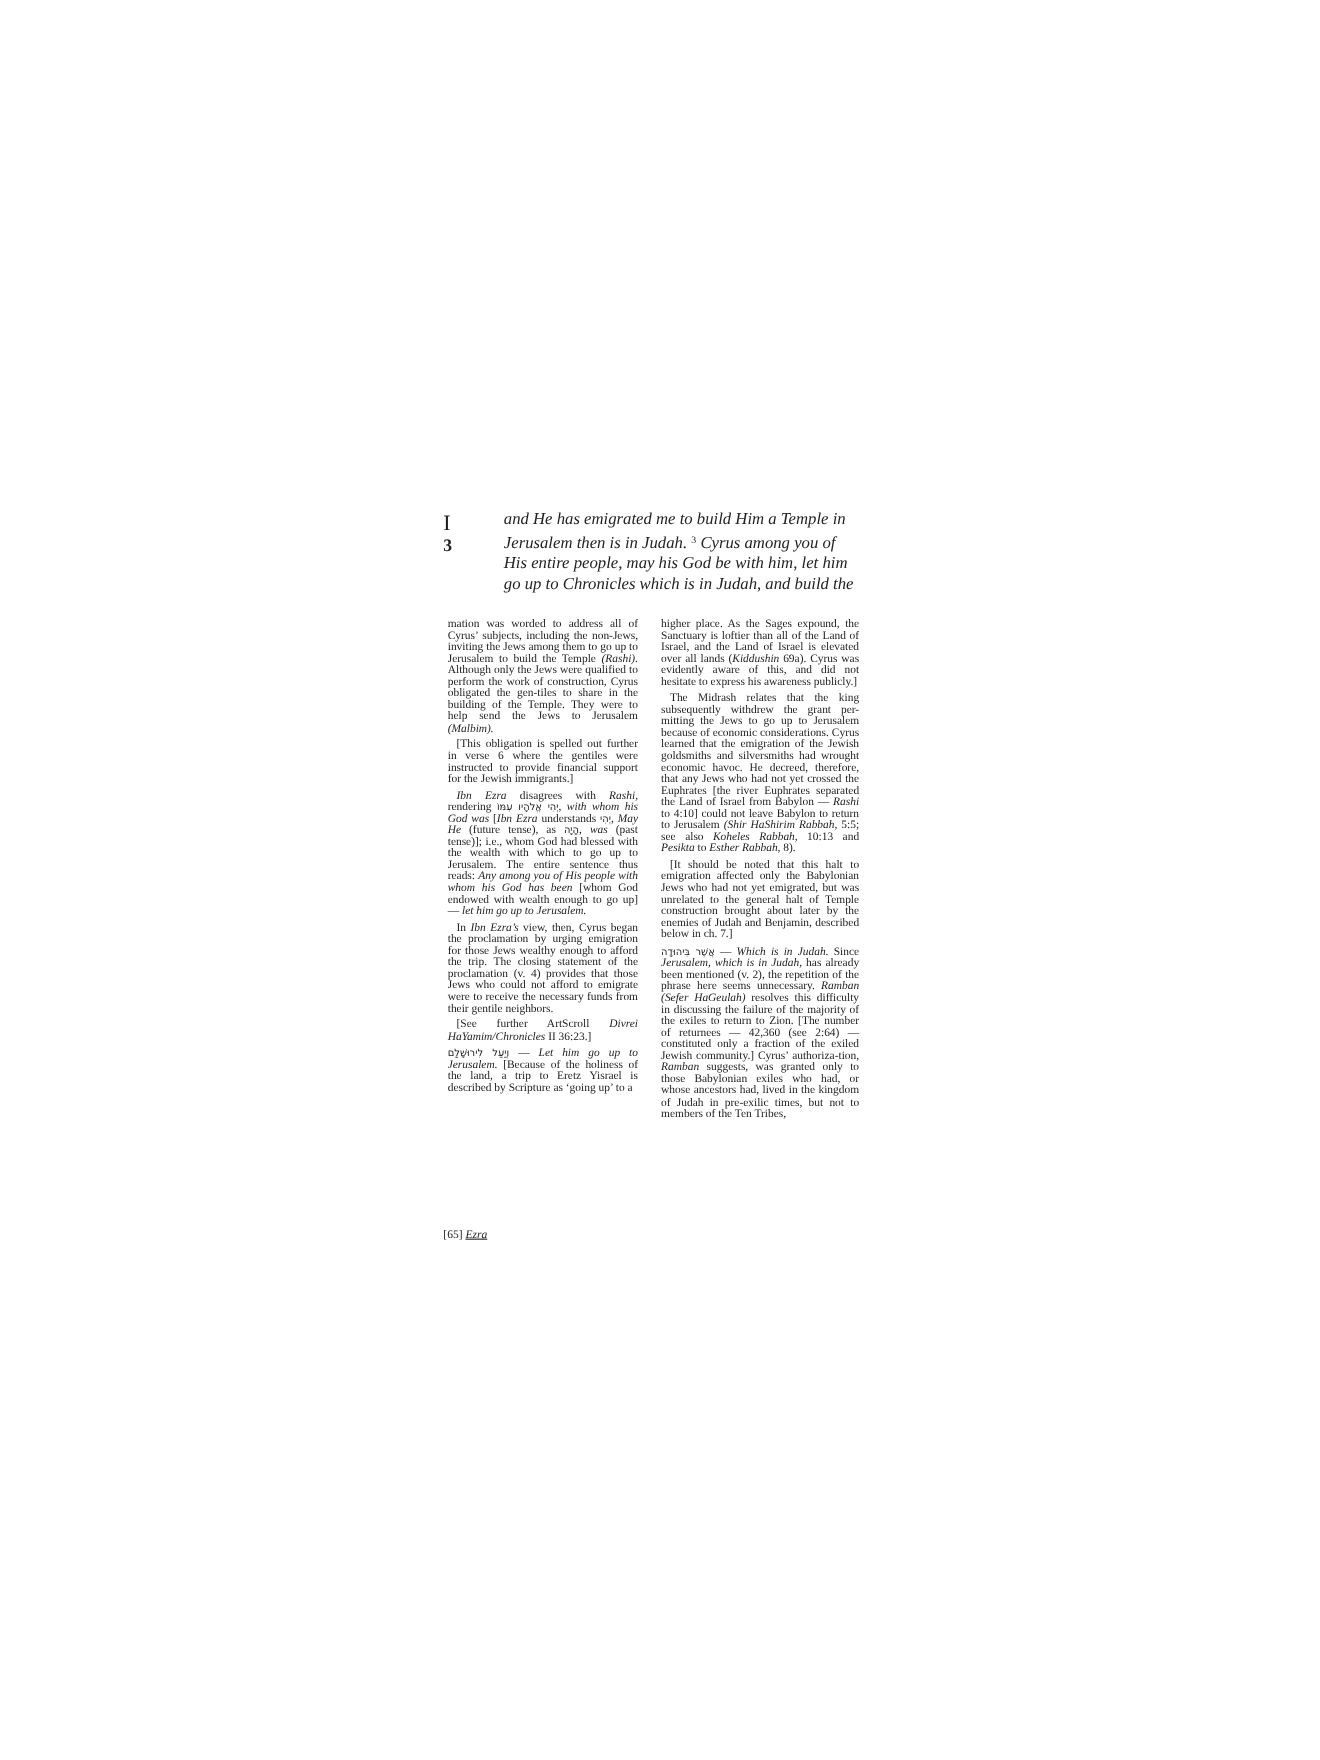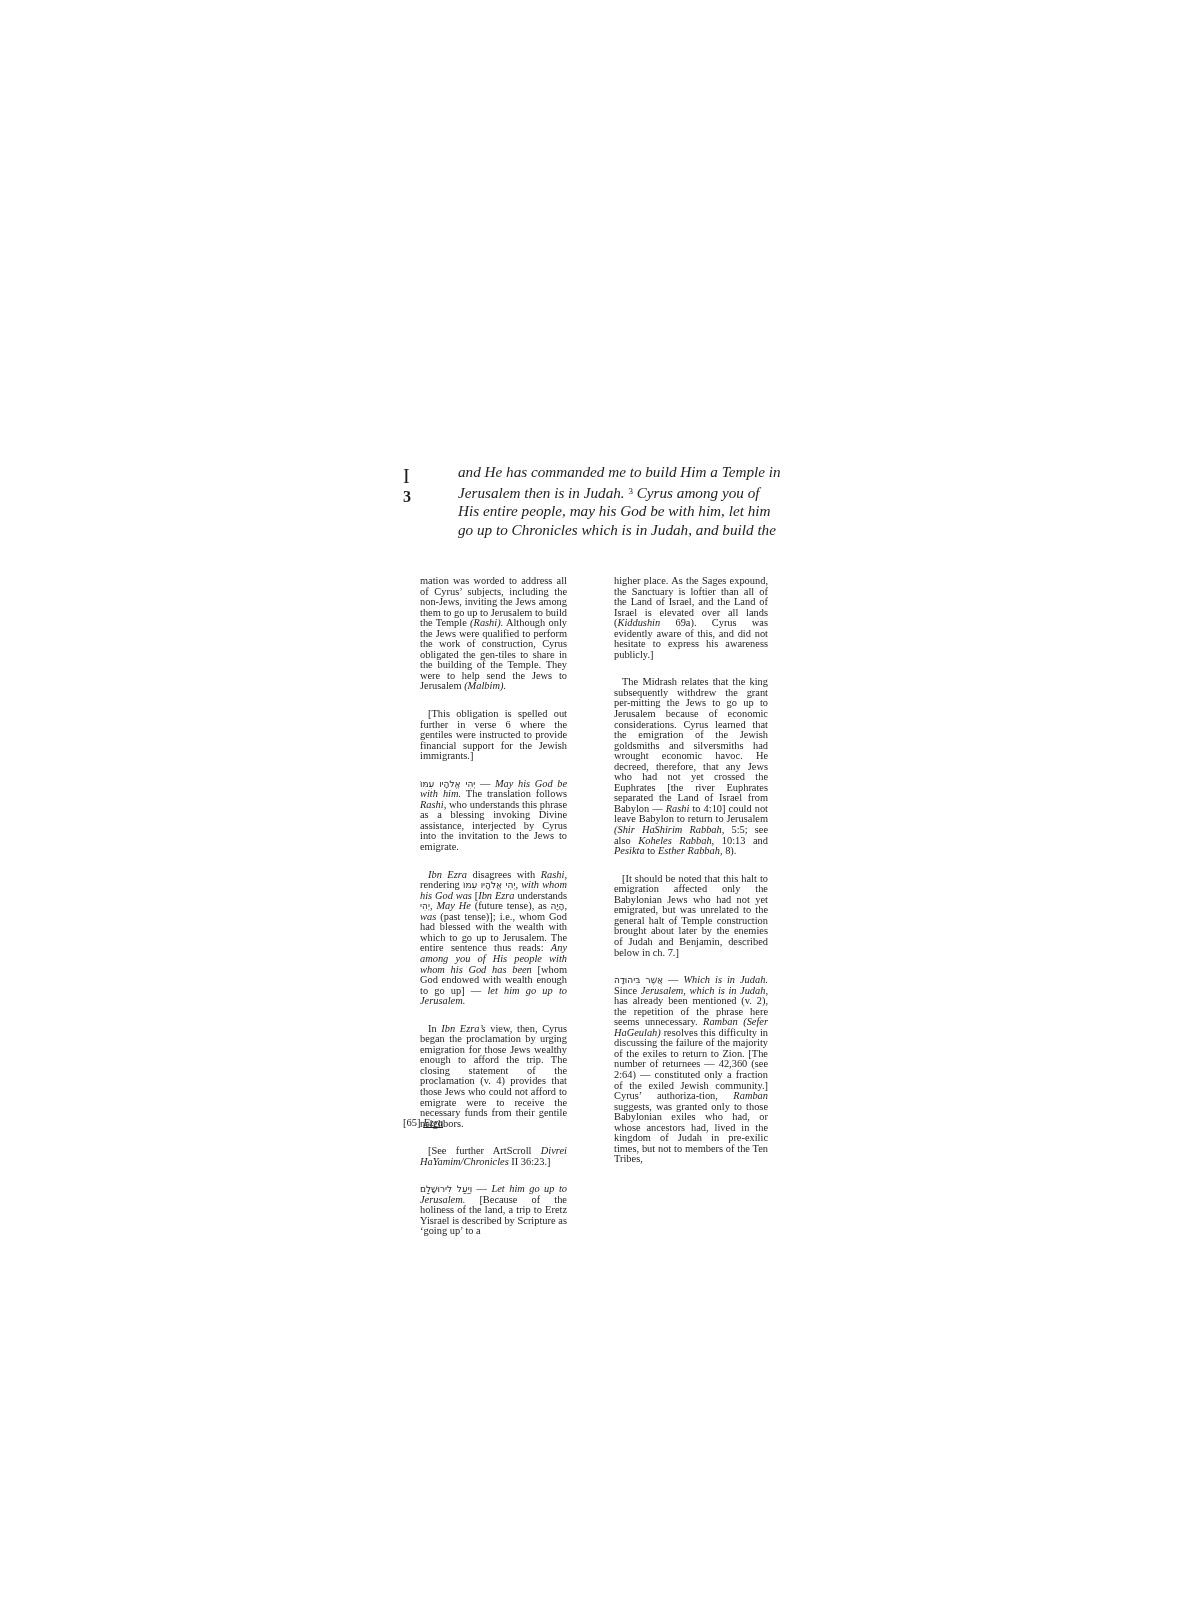--- a/index.html
+++ b/index.html
@@ -14,21 +14,21 @@
     .verse { position: absolute; left: 458px; top: 463px; width: 330px;
              font-family: "Liberation Serif", serif; font-style: italic;
              font-size: 15.2px; line-height: 18.6px; color: #222; }
     .verse .line { display: block; white-space: nowrap; text-align: justify; }
     .verse sup { font-size: 9px; vertical-align: 4px; font-style: normal; }
 
     .col { position: absolute; top: 559px; font-family: "Liberation Serif", serif;
            font-size: 10.4px; line-height: 10.55px; color: #1c1c1c; text-align: justify; }
     .col.left { left: 403px; width: 181px; }
     .col.right { left: 597px; width: 188px; }
-    .col p { margin: 17px; text-indent: 0; }
+    .col p { margin: 4px; text-indent: 0; }
     .col p.ind { text-indent: 8px; }
     .col p.gap { margin-top: 5px; }
     .col i { font-style: italic; }
     .col .heb { font-family: "DejaVu Sans", sans-serif; font-size: 9px; }
 
     .footer { position: absolute; left: 403px; top: 1117px; font-family: "Liberation Serif", serif;
               font-size: 10.5px; color: #222; }
     .footer .pg { }
     .footer .bk { font-style: italic; text-decoration: underline; }
   </style>
@@ -36,30 +36,29 @@
 <body>
 
 <div class="page">
 
   <div class="chap-marker">
     <span>I</span>
     <span class="num">3</span>
   </div>
 
   <div class="verse">
-    <span class="line">and He has commanded me to build Him a Temple in</span>
+    <span class="line">and He has emigrated me to build Him a Temple in</span>
     <span class="line"><span>Jerusalem then is in Judah.</span> <sup>3</sup> <span>Cyrus among you of</span></span>
     <span class="line">His entire people, may his God be with him, let him</span>
     <span class="line">go up to Chronicles which is in Judah, and build the</span>
   </div>
 
   <div class="col left">
     <p>mation was worded to address all of Cyrus’ subjects, including the non-Jews, inviting the Jews among them to go up to Jerusalem to build the Temple <i>(Rashi).</i> Although only the Jews were qualified to perform the work of construction, Cyrus obligated the gen-tiles to share in the building of the Temple. They were to help send the Jews to Jerusalem <i>(Malbim).</i></p>
     <p class="ind">[This obligation is spelled out further in verse 6 where the gentiles were instructed to provide financial support for the Jewish immigrants.]</p>
-    <p class="gap"><span class="heb">יְהִי אֱלֹהָיו עִמּוֹ</span> — <i>May his God be with him.</i> The translation follows <i>Rashi,</i> who understands this phrase as a blessing invoking Divine assistance, interjected by Cyrus into the invitation to the Jews to emigrate.</p>
     <p class="ind"><i>Ibn Ezra</i> disagrees with <i>Rashi,</i> rendering <span class="heb">יְהִי אֱלֹהָיו עִמּוֹ</span>, <i>with whom his God was</i> [<i>Ibn Ezra</i> understands <span class="heb">יְהִי</span>, <i>May He</i> (future tense), as <span class="heb">הָיָה</span>, <i>was</i> (past tense)]; i.e., whom God had blessed with the wealth with which to go up to Jerusalem. The entire sentence thus reads: <i>Any among you of His people with whom his God has been</i> [whom God endowed with wealth enough to go up] — <i>let him go up to Jerusalem.</i></p>
     <p class="ind">In <i>Ibn Ezra’s</i> view, then, Cyrus began the proclamation by urging emigration for those Jews wealthy enough to afford the trip. The closing statement of the proclamation (v. 4) provides that those Jews who could not afford to emigrate were to receive the necessary funds from their gentile neighbors.</p>
     <p class="ind">[See further ArtScroll <i>Divrei HaYamim/Chronicles</i> II 36:23.]</p>
     <p class="gap"><span class="heb">וְיַעַל לִירוּשָׁלִַם</span> — <i>Let him go up to Jerusalem.</i> [Because of the holiness of the land, a trip to Eretz Yisrael is described by Scripture as ‘going up’ to a</p>
   </div>
 
   <div class="col right">
     <p>higher place. As the Sages expound, the Sanctuary is loftier than all of the Land of Israel, and the Land of Israel is elevated over all lands (<i>Kiddushin</i> 69a). Cyrus was evidently aware of this, and did not hesitate to express his awareness publicly.]</p>
     <p class="ind">The Midrash relates that the king subsequently withdrew the grant per-mitting the Jews to go up to Jerusalem because of economic considerations. Cyrus learned that the emigration of the Jewish goldsmiths and silversmiths had wrought economic havoc. He decreed, therefore, that any Jews who had not yet crossed the Euphrates [the river Euphrates separated the Land of Israel from Babylon — <i>Rashi</i> to 4:10] could not leave Babylon to return to Jerusalem <i>(Shir HaShirim Rabbah,</i> 5:5; see also <i>Koheles Rabbah,</i> 10:13 and <i>Pesikta</i> to <i>Esther Rabbah,</i> 8).</p>
     <p class="ind">[It should be noted that this halt to emigration affected only the Babylonian Jews who had not yet emigrated, but was unrelated to the general halt of Temple construction brought about later by the enemies of Judah and Benjamin, described below in ch. 7.]</p>

